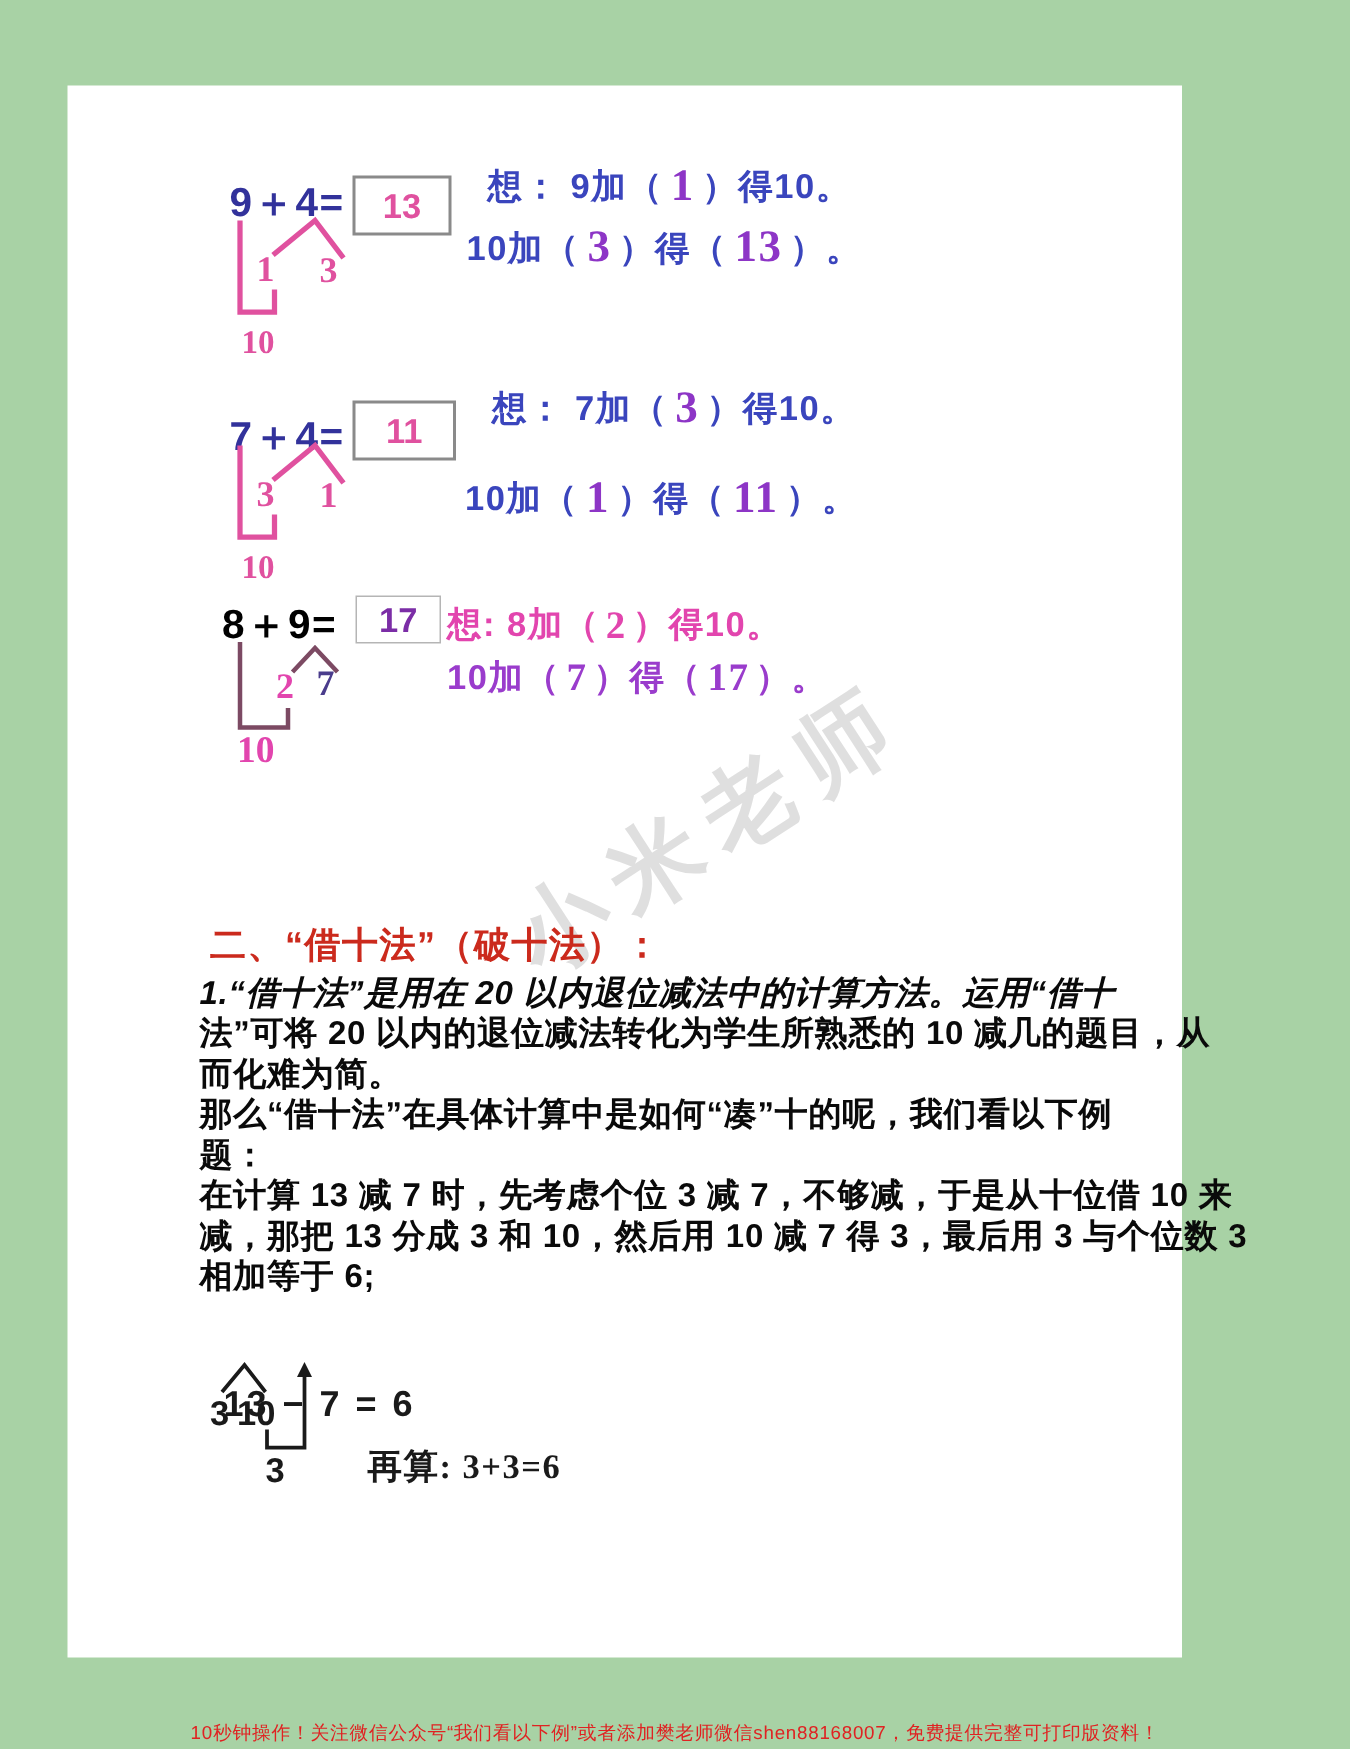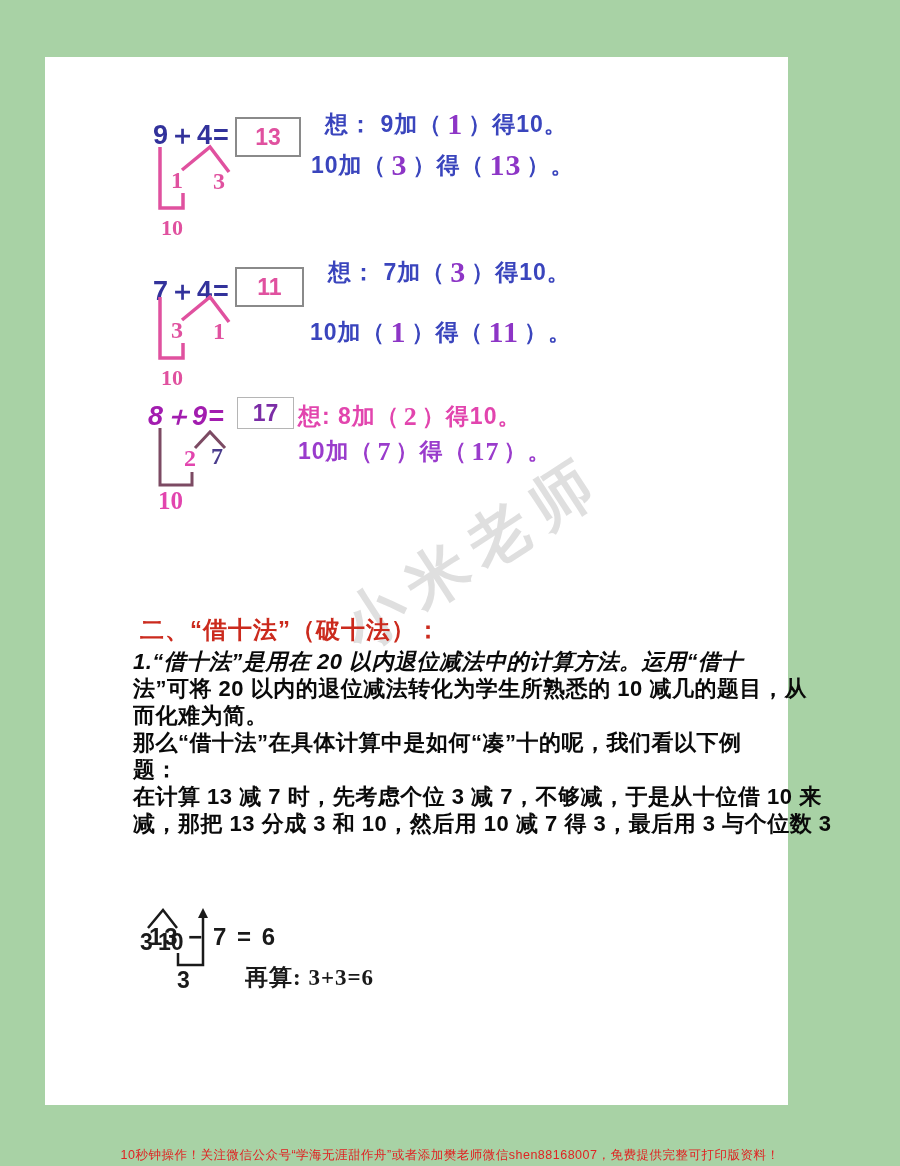--- a/index.html
+++ b/index.html
@@ -8,21 +8,21 @@
     background:#a8d2a5;
     font-family:"Liberation Sans", sans-serif;
   }
   #page{
     position:absolute;left:45px;top:57px;width:743px;height:1048px;
     background:#ffffff;
   }
   .abs{position:absolute;white-space:nowrap;}
   
   .eq{font-size:27px;font-weight:bold;color:#32329b;letter-spacing:1px;}
-  .eq.dark{color:#a21caf;font-style:italic;}
+  .eq.dark{color:#000000;}
   .ansbox{
     position:absolute;display:flex;align-items:center;justify-content:center;
     border:2px solid #8a8a8a;background:#fff;
   }
   .ansbox.light{border:1px solid #b5b5b5;}
   .ans{font-size:23px;font-weight:bold;}
   .pinktxt{color:#e0519f;}
   .purpletxt{color:#7b2da6;}
   .splitnum{font-size:24px;font-weight:bold;font-family:"Liberation Serif",serif;}
   .tenlbl{font-size:22px;font-weight:bold;font-family:"Liberation Serif",serif;}
@@ -142,27 +142,28 @@
 
   <div class="abs heading2" style="left:95px;top:557px;">二、“借十法”（破十法）：</div>
 
   <div class="bodyline" style="top:590px;font-style:italic;">1.“借十法”是用在 20 以内退位减法中的计算方法。运用“借十</div>
   <div class="bodyline" style="top:617px;">法”可将 20 以内的退位减法转化为学生所熟悉的 10 减几的题目，从</div>
   <div class="bodyline" style="top:644px;">而化难为简。</div>
   <div class="bodyline" style="top:671px;">那么“借十法”在具体计算中是如何“凑”十的呢，我们看以下例</div>
   <div class="bodyline" style="top:698px;">题：</div>
   <div class="bodyline" style="top:725px;">在计算 13 减 7 时，先考虑个位 3 减 7，不够减，于是从十位借 10 来</div>
   <div class="bodyline" style="top:752px;">减，那把 13 分成 3 和 10，然后用 10 减 7 得 3，最后用 3 与个位数 3</div>
+  <div class="bodyline" style="top:779px;">相加等于 6;</div>
 
   <div class="abs borrow-eq" style="left:104px;top:866px;">13 − 7 = 6</div>
   <svg style="left:95px;top:850px;" width="130" height="95">
     <polyline points="8,21 23,3 37,21" fill="none" stroke="#1a1a1a" stroke-width="2.5"></polyline>
     <polyline points="38,46 38,58 63,58 63,10" fill="none" stroke="#1a1a1a" stroke-width="2.5"></polyline>
     <polygon points="58,11 63,1 68,11" fill="#1a1a1a"></polygon>
   </svg>
   <div class="abs borrow-num" style="left:95px;top:872px;">3</div>
   <div class="abs borrow-num" style="left:113px;top:872px;">10</div>
   <div class="abs borrow-num" style="left:132px;top:910px;">3</div>
   <div class="abs step" style="left:200px;top:905px;">再算:  3+3=6</div>
 
 </div>
 
-<div class="footer">10秒钟操作！关注微信公众号“学海无涯甜作舟”或者添加樊老师微信shen88168007，免费提供完整可打印版资料！</div>
+<div class="footer">10秒钟操作！关注微信公众号“我们看以下例”或者添加樊老师微信shen88168007，免费提供完整可打印版资料！</div>
 
 </body></html>

